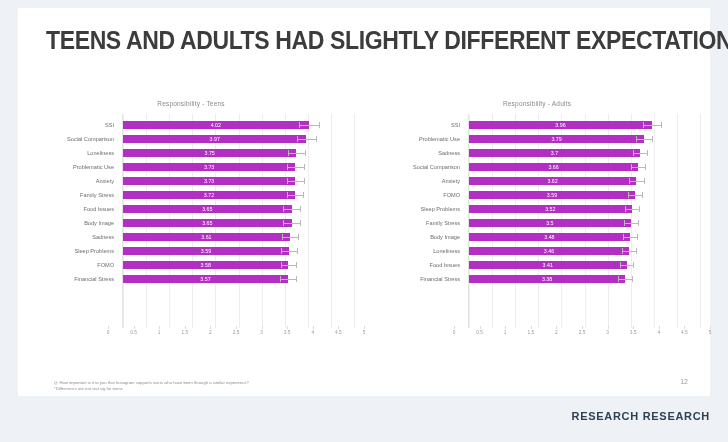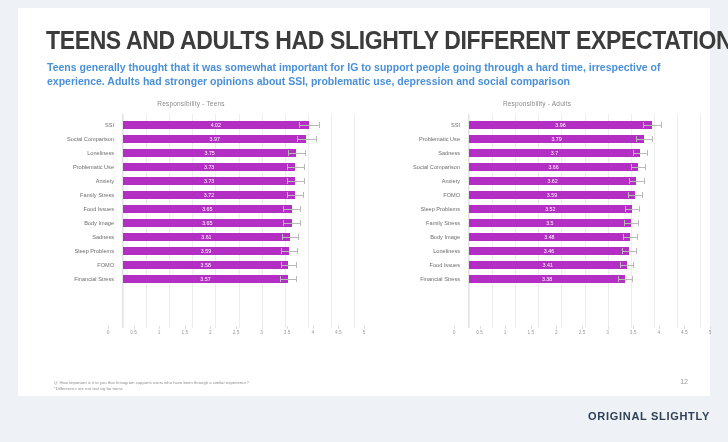--- a/index.html
+++ b/index.html
@@ -201,21 +201,20 @@
     color: #2f3f55;
   }
 </style>
 </head>
 <body>
 
 <div id="slide">
 
   <div class="title">TEENS AND ADULTS HAD SLIGHTLY DIFFERENT EXPECTATIONS</div>
 
-  <div class="subtitle">Teens generally thought that it was somewhat important for IG to support people going through a hard time, irrespective of experience. Adults had stronger opinions about SSI, problematic use, depression and social comparison</div>
 
   <div class="charts">
 
     <div class="chart-panel">
       <div class="chart-title">Responsibility - Teens</div>
       <div class="plot">
         <div class="labels-col" id="labels-0">
             <div class="row-label" style="top: 4px;">SSI</div>
             <div class="row-label" style="top: 18px;">Social Comparison</div>
             <div class="row-label" style="top: 32px;">Loneliness</div>
@@ -499,14 +498,14 @@
   <div class="footnote">
     <div>Q: How important is it to you that Instagram supports users who have been through a similar experience?</div>
     <div>*Differences are not stat sig for teens</div>
   </div>
 
   <div class="pagenum">12</div>
 
 </div>
 
 <div class="brandbar">
-  <div class="brand">ORIGINAL SLIGHTLY</div>
+  <div class="brand">RESEARCH RESEARCH</div>
 </div>
 
 </body></html>

